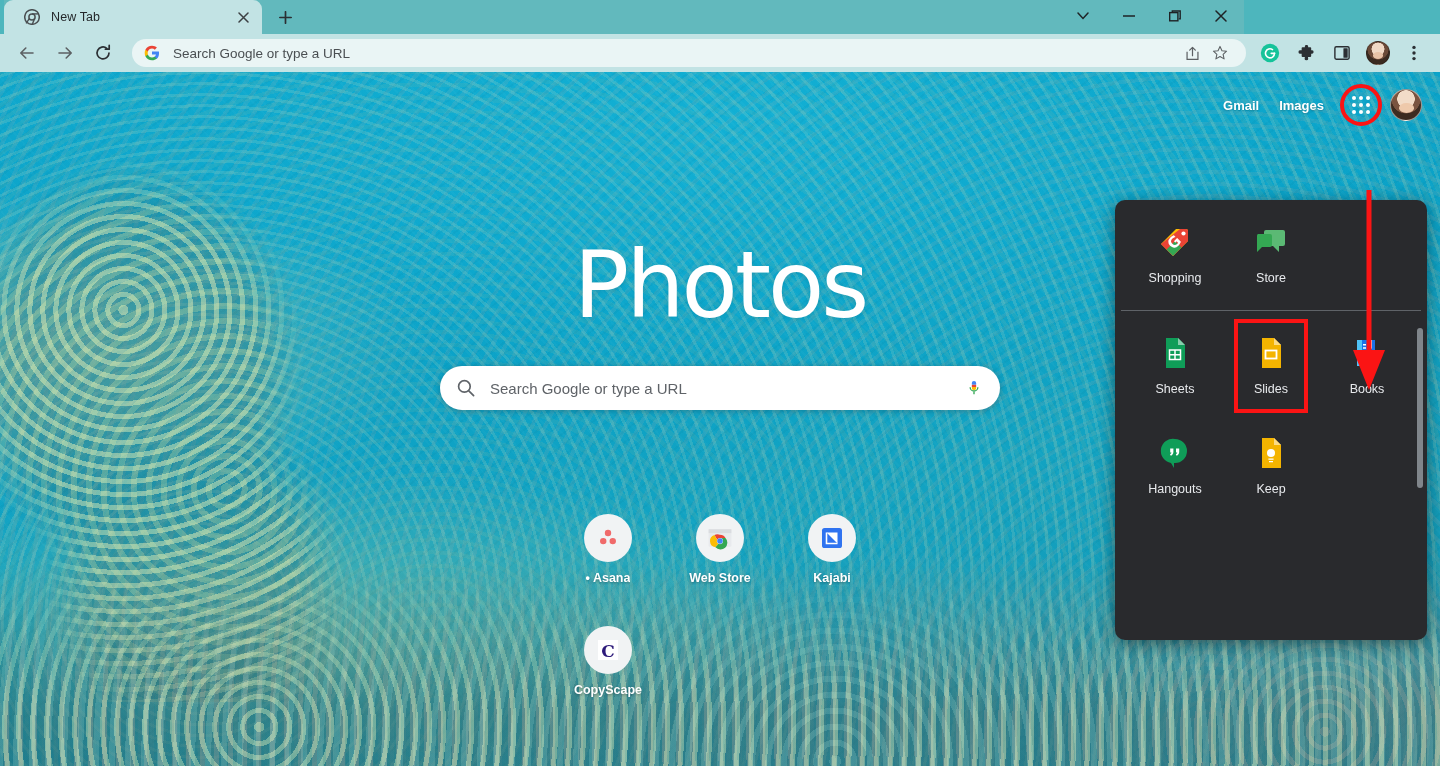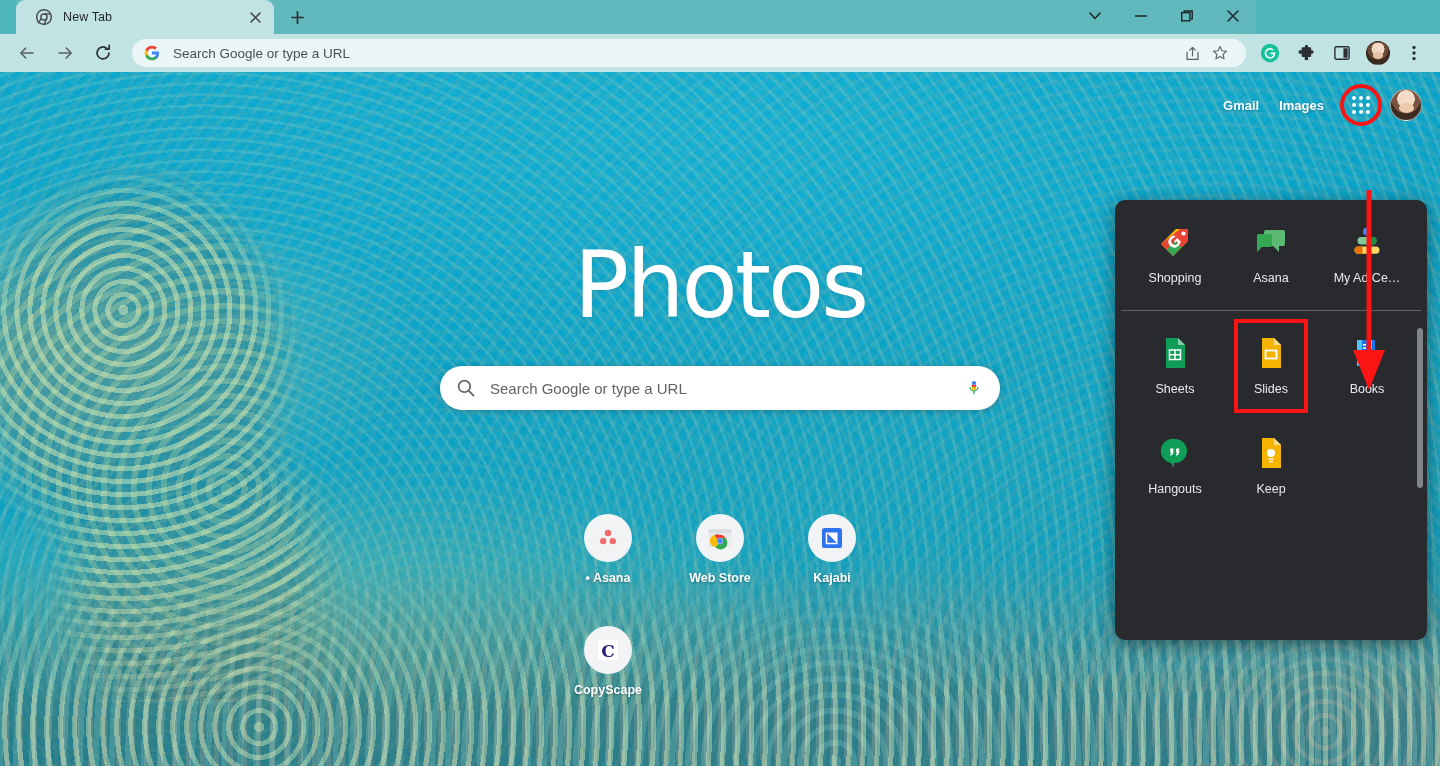--- a/index.html
+++ b/index.html
@@ -5,21 +5,21 @@
   * { box-sizing: border-box; margin: 0; padding: 0; }
   html, body { width: 1440px; height: 766px; overflow: hidden; }
   body {
     font-family: "Liberation Sans", sans-serif;
     background: #4db6bd;
     position: relative;
   }
 
   
   .tabstrip {
-    position: absolute; left: 16px; top: 0; width: 1240px; height: 34px;
+    position: absolute; left: 4px; top: 0; width: 1240px; height: 34px;
     background: #62b9bd;
     display: flex; align-items: flex-end;
   }
   .tab {
     position: relative;
     width: 258px; height: 34px;
     background: #c2e3e4;
     border-radius: 9px 9px 0 0;
     display: flex; align-items: center;
     padding: 0 8px 0 20px;
@@ -504,35 +504,23 @@
           <span class="app-label">Shopping</span>
         </div>
 
         <div class="app-cell">
           <span class="app-ic">
             <svg width="36" height="36" viewBox="0 0 36 36">
               <path d="M13 6h17a2 2 0 0 1 2 2v12a2 2 0 0 1-2 2h-4v6l-6-6h-7a2 2 0 0 1-2-2V8a2 2 0 0 1 2-2z" fill="#5bb974"></path>
               <path d="M5 10h12a2 2 0 0 1 2 2v9a2 2 0 0 1-2 2H9l-5 5V12a2 2 0 0 1 1-2z" fill="#34a853"></path>
             </svg>
           </span>
-          <span class="app-label">Asana</span>
-        </div>
-
-        <div class="app-cell">
-          <span class="app-ic">
-            <svg width="36" height="36" viewBox="0 0 36 36">
-              <circle cx="18" cy="7.5" r="4" fill="#4285f4"></circle>
-              <rect x="8.5" y="13" width="19" height="7.4" rx="3.7" fill="#81c995"></rect>
-              <path d="M18 13h5.8a3.7 3.7 0 0 1 0 7.4H18z" fill="#1e8e3e"></path>
-              <rect x="5.5" y="22.4" width="25" height="7.4" rx="3.7" fill="#fdd663"></rect>
-              <path d="M9.2 22.4h4.3v7.4H9.2a3.7 3.7 0 0 1 0-7.4z" fill="#e8710a"></path>
-            </svg>
-          </span>
-          <span class="app-label">My Ad Ce…</span>
-        </div>
+          <span class="app-label">Store</span>
+        </div>
+
       </div>
     </div>
 
     <div class="apps-div"></div>
 
     <div class="apps-section">
       <div class="apps-rowgrid">
 
 
         <div class="app-cell">

